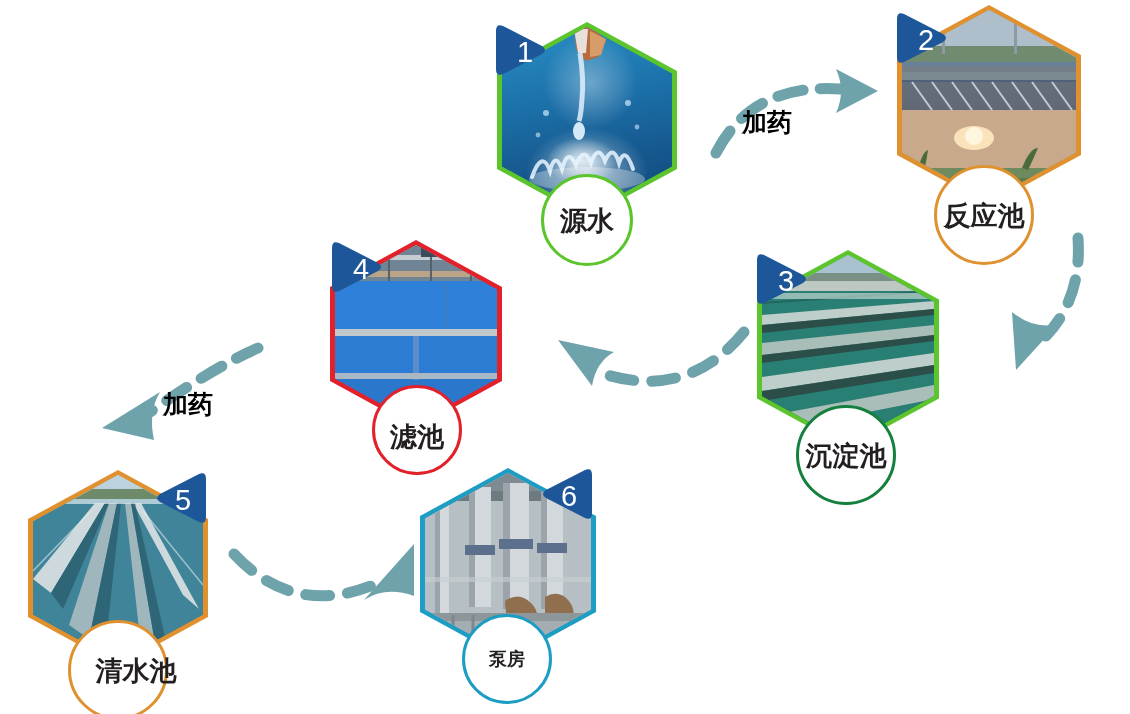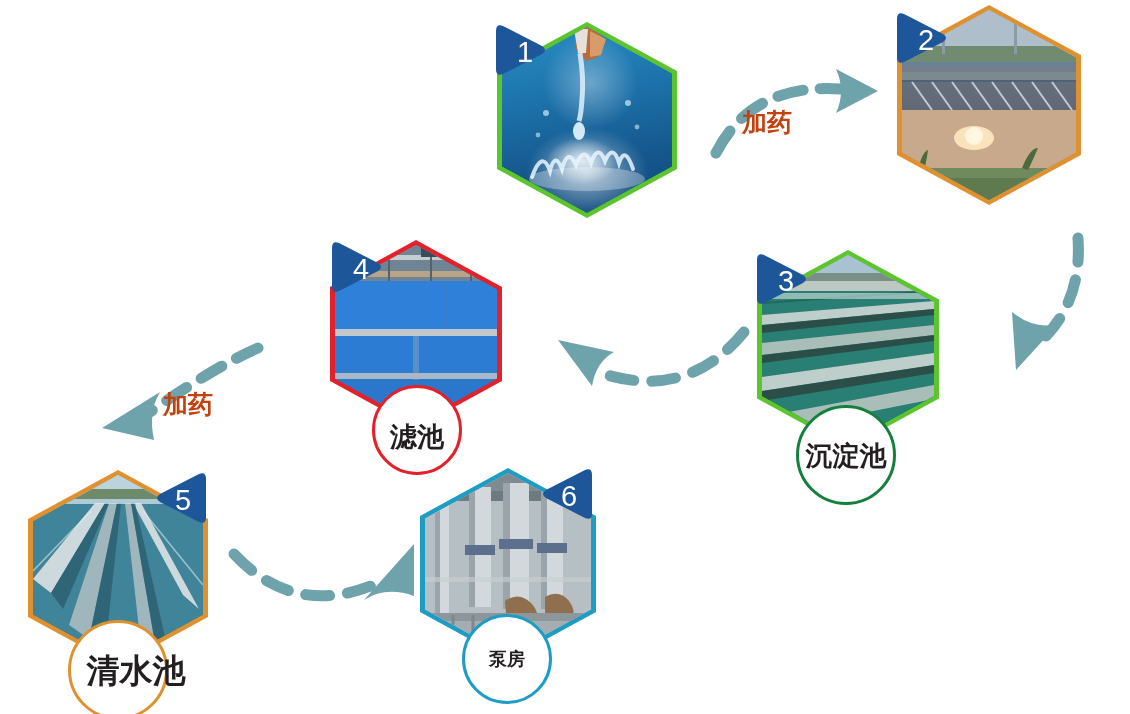--- a/index.html
+++ b/index.html
@@ -93,21 +93,21 @@
   }
 
   
   .arrow-svg {
     position: absolute;
     overflow: visible;
     z-index: 3;
   }
   .arrow-label {
     position: absolute;
-    color: #c2410c;
+    color: #000000;
     font-family: "DejaVu Sans", "Liberation Sans", sans-serif;
     font-weight: 700;
     font-size: 25px;
     white-space: nowrap;
     z-index: 4;
   }
 </style>
 </head>
 <body>
 
@@ -136,20 +136,23 @@
             <circle cx="36" cy="108" r="2.4" fill="#cfe9fa" opacity="0.6"></circle>
           </svg>
         </div>
       </div>
     </div>
     <div class="badge noflip" style="left:-9px;top:-1px;">
       <svg viewBox="0 0 62 62" xmlns="http://www.w3.org/2000/svg">
         <path d="M8 10 Q8 2 15 5 L54 25 Q60 29 54 33 L15 53 Q8 56 8 48 Z" fill="#1d5699"></path>
       </svg>
       <div class="badge-num">1</div>
+    </div>
+    <div class="caption" style="left:44px;top:152px;width:92px;height:92px;border:3px solid #5cc42c;">
+      <span style="font-size:27px;">源水</span>
     </div>
   </div>
 
   <div class="node" style="left:897px; top:5px; width:200px; height:265px;">
     <div class="hex-wrap" style="width:184px;height:200px;">
       <div class="hex-outer" style="width:184px;height:200px;background:#e0912f;"></div>
       <div class="hex-inner" style="left:5px;top:5px;width:174px;height:190px;">
         <div class="hex-photo" style="background:
                linear-gradient(180deg,#9fb4c4 0%, #b8c3c9 18%, #cbb9a6 30%, #c9ab92 48%, #b99b81 62%, #8f9a7e 78%, #7d8c6c 100%);">
           <svg width="174" height="190" viewBox="0 0 174 190" style="position:absolute;left:0;top:0;">
@@ -180,20 +183,23 @@
           </svg>
         </div>
       </div>
     </div>
     <div class="badge noflip" style="left:-8px;top:4px;">
       <svg viewBox="0 0 62 62" xmlns="http://www.w3.org/2000/svg">
         <path d="M8 10 Q8 2 15 5 L54 25 Q60 29 54 33 L15 53 Q8 56 8 48 Z" fill="#1d5699"></path>
       </svg>
       <div class="badge-num">2</div>
     </div>
+    <div class="caption" style="left:37px;top:160px;width:100px;height:100px;border:3px solid #e0912f;">
+      <span style="font-size:27px;">反应池</span>
+    </div>
   </div>
 
   <div class="node" style="left:757px; top:250px; width:200px; height:250px;">
     <div class="hex-wrap" style="width:182px;height:198px;">
       <div class="hex-outer" style="width:182px;height:198px;background:#5cc42c;"></div>
       <div class="hex-inner" style="left:5px;top:5px;width:172px;height:188px;">
         <div class="hex-photo" style="background:
                linear-gradient(180deg,#9fb8c7 0%, #8fae9e 12%, #2f7a70 24%, #1f6d62 48%, #1b6257 72%, #18574e 100%);">
           <svg width="172" height="188" viewBox="0 0 172 188" style="position:absolute;left:0;top:0;">
             <rect x="0" y="0" width="172" height="26" fill="#a9c2d2"></rect>
@@ -303,21 +309,21 @@
         </div>
       </div>
     </div>
     <div class="badge flip" style="left:124px;top:-1px;">
       <svg viewBox="0 0 62 62" xmlns="http://www.w3.org/2000/svg">
         <path d="M54 10 Q54 2 47 5 L8 25 Q2 29 8 33 L47 53 Q54 56 54 48 Z" fill="#1d5699"></path>
       </svg>
       <div class="badge-num">5</div>
     </div>
     <div class="caption" style="left:40px;top:150px;width:100px;height:100px;border:3px solid #e0912f;">
-      <span style="font-size:33px;margin-left:36px;">清水池</span>
+      <span style="font-size:27px;margin-left:36px;">清水池</span>
     </div>
   </div>
 
   <div class="node" style="left:420px; top:468px; width:200px; height:240px;">
     <div class="hex-wrap" style="width:176px;height:192px;">
       <div class="hex-outer" style="width:176px;height:192px;background:#1d9dc4;"></div>
       <div class="hex-inner" style="left:5px;top:5px;width:166px;height:182px;">
         <div class="hex-photo" style="background:
                linear-gradient(180deg,#9aa7ad 0%, #b3bcc0 18%, #c3cacd 40%, #aeb7bb 70%, #99a3a8 100%);">
           <svg width="166" height="182" viewBox="0 0 166 182" style="position:absolute;left:0;top:0;">

